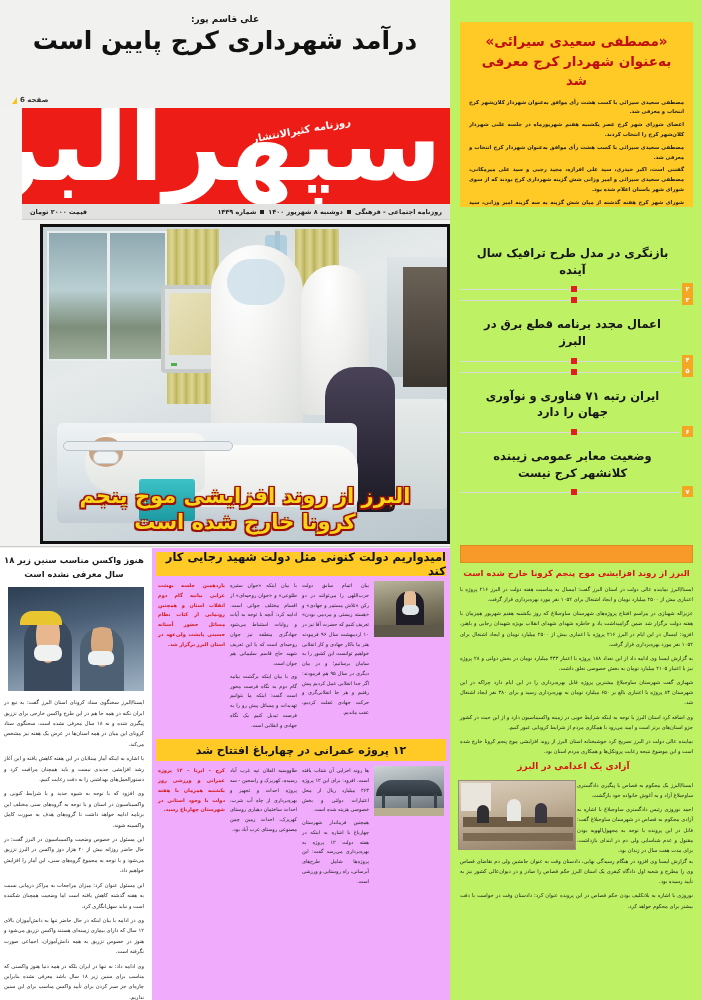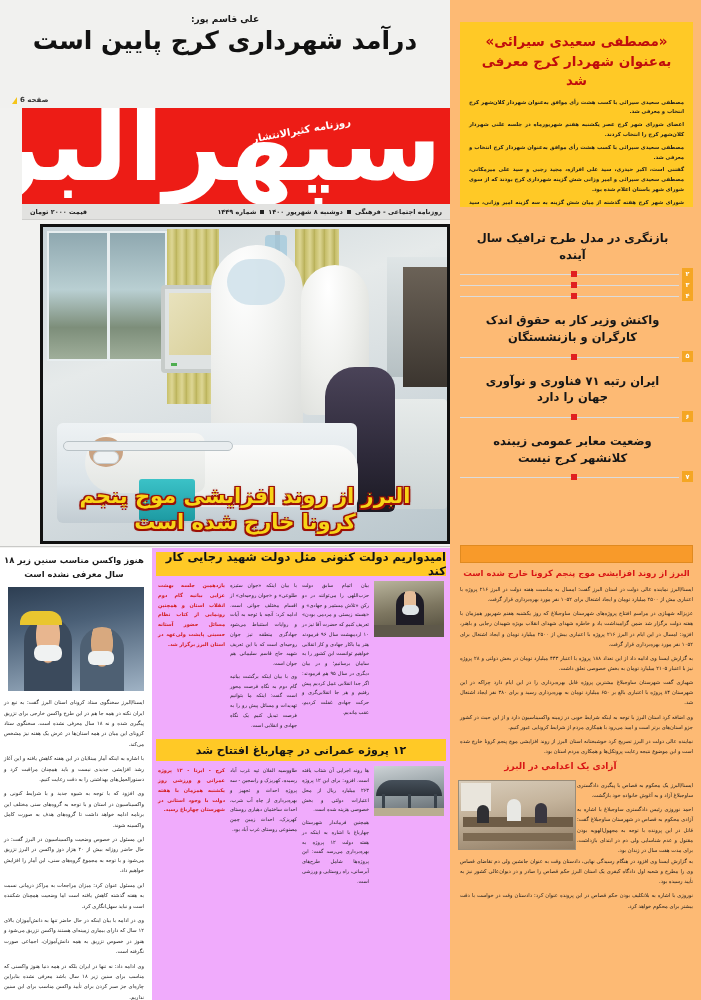--- a/index.html
+++ b/index.html
@@ -186,21 +186,21 @@
     text-shadow:
       -1.5px -1.5px 0 #9c1006, 1.5px -1.5px 0 #9c1006,
       -1.5px 1.5px 0 #9c1006, 1.5px 1.5px 0 #9c1006,
       0 0 3px #7a0c04;
   }
 
   
   .right-col {
     position: absolute; right: 0; top: 0;
     width: 251px; height: 1000px;
-    background: #fdba74;
+    background: #bef264;
     padding: 0;
   }
   .yellow-box {
     position: absolute; right: 8px; top: 22px;
     width: 233px; height: 185px;
     background: #ffc926;
     padding: 10px 9px 6px 9px;
     overflow: hidden;
   }
   .yellow-box h1 {
@@ -209,21 +209,21 @@
   }
   .yb-body { margin-top: 7px; }
   .yb-body p {
     font-size: 5.3px; color: #1d1d1d; line-height: 1.85;
     text-align: justify; font-weight: bold;
     margin-bottom: 3px;
   }
 
   
   .headline-list {
-    position: absolute; right: 8px; top: 220px;
+    position: absolute; right: 8px; top: 235px;
     width: 233px;
   }
   .hl-item { position: relative; padding: 7px 0 0 0; }
   .hl-item .hl-text {
     text-align: center;
     font-size: 11.5px; font-weight: bold; color: #161616;
     line-height: 1.45;
     padding: 3px 18px 6px 10px;
   }
   .hl-sep { position: relative; height: 11px; }
@@ -260,21 +260,21 @@
   .rc-body {
     position: absolute; right: 8px; top: 584px;
     width: 233px;
   }
   .rc-body p {
     font-size: 5.2px; color: #1b1b1b; line-height: 1.95;
     text-align: justify; margin-bottom: 4px;
   }
 
   .red-sub-head2 {
-    position: absolute; right: 24px; top: 761px;
+    position: absolute; right: 11px; top: 761px;
     width: 233px;
     text-align: center;
     font-size: 9px; font-weight: bold; color: #d81616;
   }
   .rc-photo {
     position: absolute; left: 8px; top: 780px;
     width: 118px; height: 70px;
     background: linear-gradient(170deg,#d9cdbb 0%,#c5b49c 40%,#8e7a62 100%);
     border: 1px solid #9a8c78;
     overflow: hidden;
@@ -490,29 +490,29 @@
         <div class="dot"></div>
         <div class="badge">۲</div>
       </div>
 
       <div class="hl-sep">
         <div class="line"></div>
         <div class="dot"></div>
         <div class="badge">۳</div>
       </div>
 
+      <div class="hl-item">
+        <div class="hl-text">اعمال مجدد برنامه قطع برق در البرز</div>
+      </div>
       <div class="hl-sep">
         <div class="line"></div>
         <div class="dot"></div>
         <div class="badge">۴</div>
       </div>
 
-      <div class="hl-item">
-        <div class="hl-text">واکنش وزیر کار به حقوق اندک کارگران و بازنشستگان</div>
-      </div>
       <div class="hl-sep">
         <div class="line"></div>
         <div class="dot"></div>
         <div class="badge">۵</div>
       </div>
 
       <div class="hl-item">
         <div class="hl-text">ایران رتبه ۷۱ فناوری و نوآوری جهان را دارد</div>
       </div>
       <div class="hl-sep">

